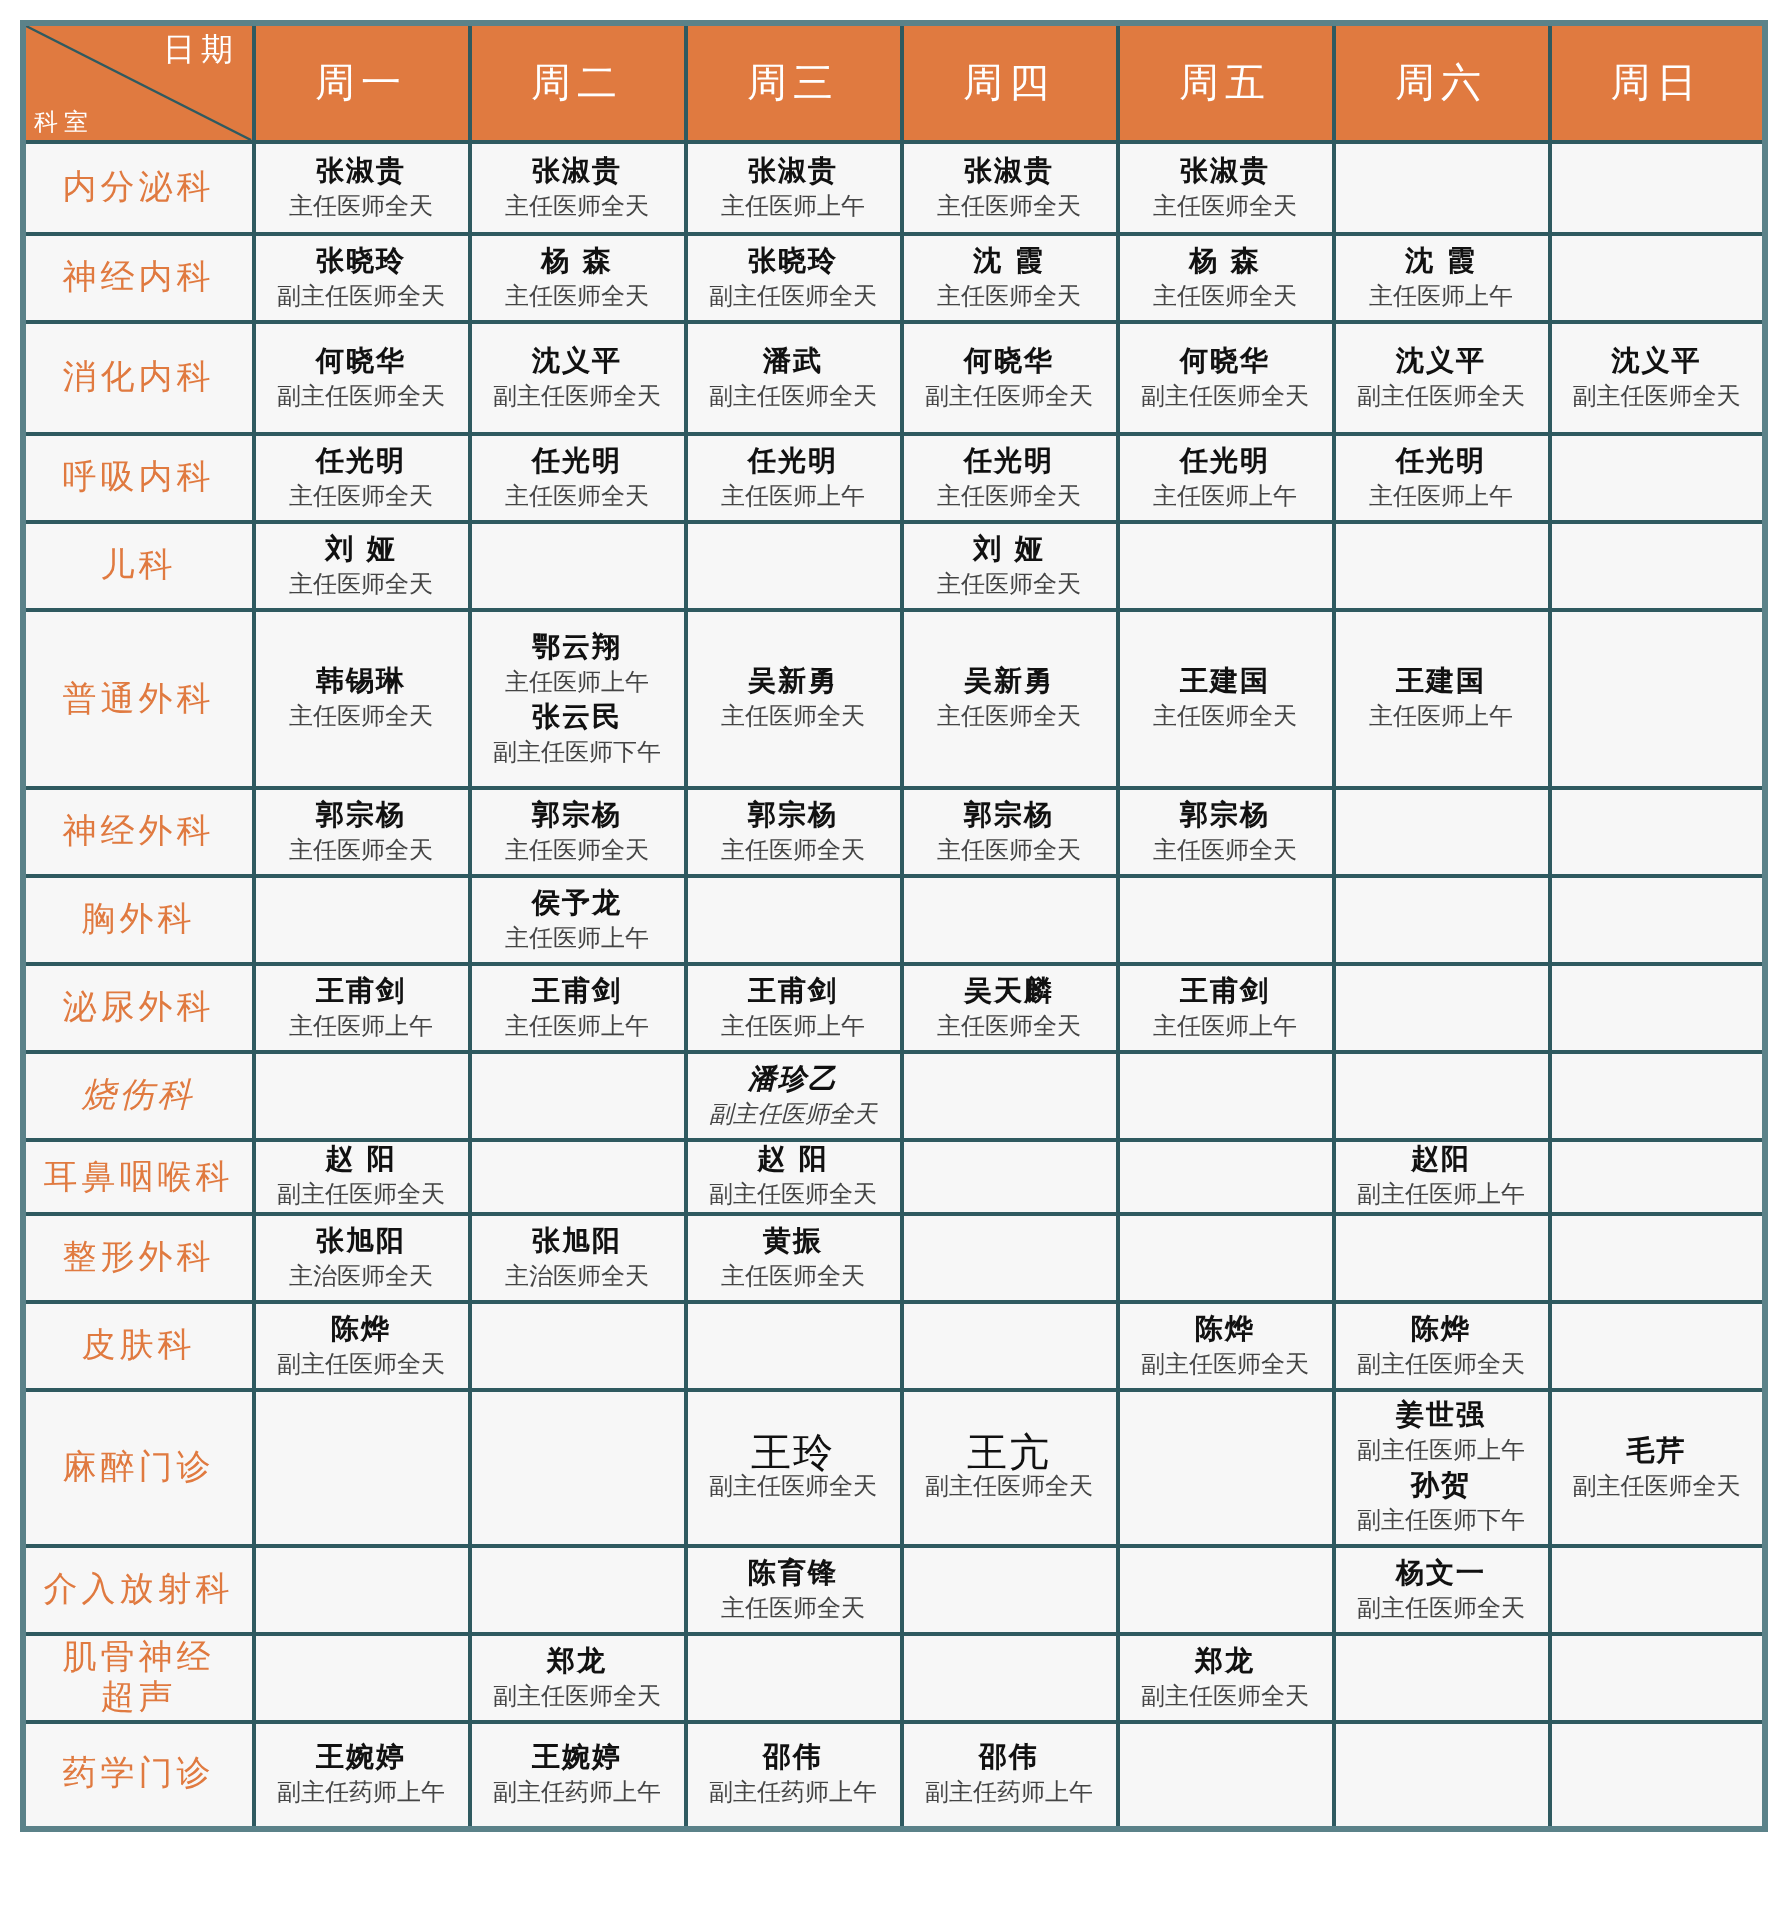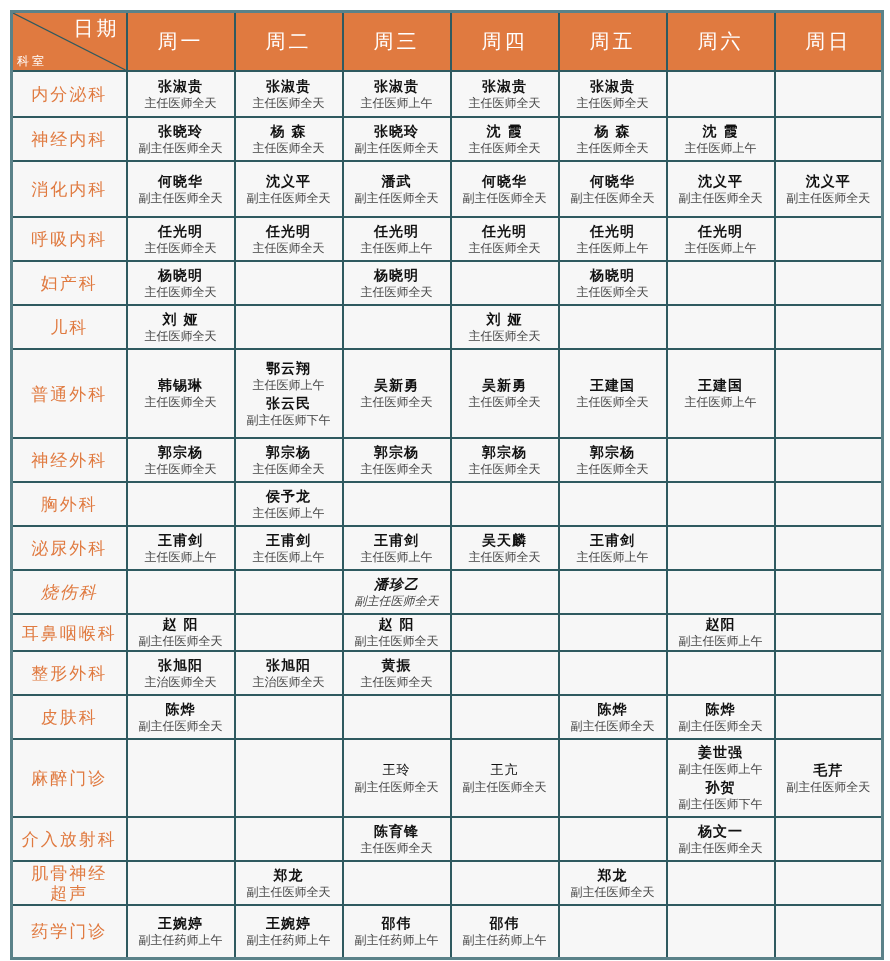--- a/index.html
+++ b/index.html
@@ -23,31 +23,31 @@
     background: #e07a40;
     color: #ffffff;
     font-family: "DejaVu Sans", "Liberation Sans", sans-serif;
     font-weight: normal;
     font-size: 20px;
     letter-spacing: 3px;
     height: 57px;
   }
   th.corner { position: relative; }
   th.corner svg { position: absolute; left: 0; top: 0; width: 100%; height: 100%; }
-  th.corner .date { position: absolute; right: 6px; top: 2px; font-size: 20px; letter-spacing: 3px; }
+  th.corner .date { position: absolute; right: 6px; top: 2px; font-size: 16px; letter-spacing: 3px; }
   th.corner .dept { position: absolute; left: 4px; bottom: 0px; font-size: 12px; letter-spacing: 3px; }
   td.dept-cell {
     color: #e07a40;
     font-size: 17px;
     letter-spacing: 2px;
     line-height: 20px;
   }
   .doc-name { display: block; font-weight: bold; font-size: 14px; color: #111; line-height: 18px; letter-spacing: 1px; }
   .doc-title { display: block; font-size: 12px; color: #444; line-height: 17px; }
-  .doc-name.big { font-size: 13px; font-weight: normal; color: #111; }
+  .doc-name.big { font-size: 20px; font-weight: normal; color: #111; }
 </style>
 </head>
 <body>
 
 <table class="sched">
   <colgroup>
     <col style="width:115px">
       <col style="width:108px">
       <col style="width:108px">
       <col style="width:108px">
@@ -181,39 +181,20 @@
           <span class="doc-name">任光明</span>
           <span class="doc-title">主任医师上午</span>
         </td>
         <td>
           <span class="doc-name">任光明</span>
           <span class="doc-title">主任医师上午</span>
         </td>
         <td></td>
       </tr>
       <tr style="height: 44px;">
-        <td class="dept-cell"><span>妇产科</span></td>
-        <td>
-          <span class="doc-name">杨晓明</span>
-          <span class="doc-title">主任医师全天</span>
-        </td>
-        <td></td>
-        <td>
-          <span class="doc-name">杨晓明</span>
-          <span class="doc-title">主任医师全天</span>
-        </td>
-        <td></td>
-        <td>
-          <span class="doc-name">杨晓明</span>
-          <span class="doc-title">主任医师全天</span>
-        </td>
-        <td></td>
-        <td></td>
-      </tr>
-      <tr style="height: 44px;">
         <td class="dept-cell"><span>儿科</span></td>
         <td>
           <span class="doc-name">刘 娅</span>
           <span class="doc-title">主任医师全天</span>
         </td>
         <td></td>
         <td></td>
         <td>
           <span class="doc-name">刘 娅</span>
           <span class="doc-title">主任医师全天</span>

